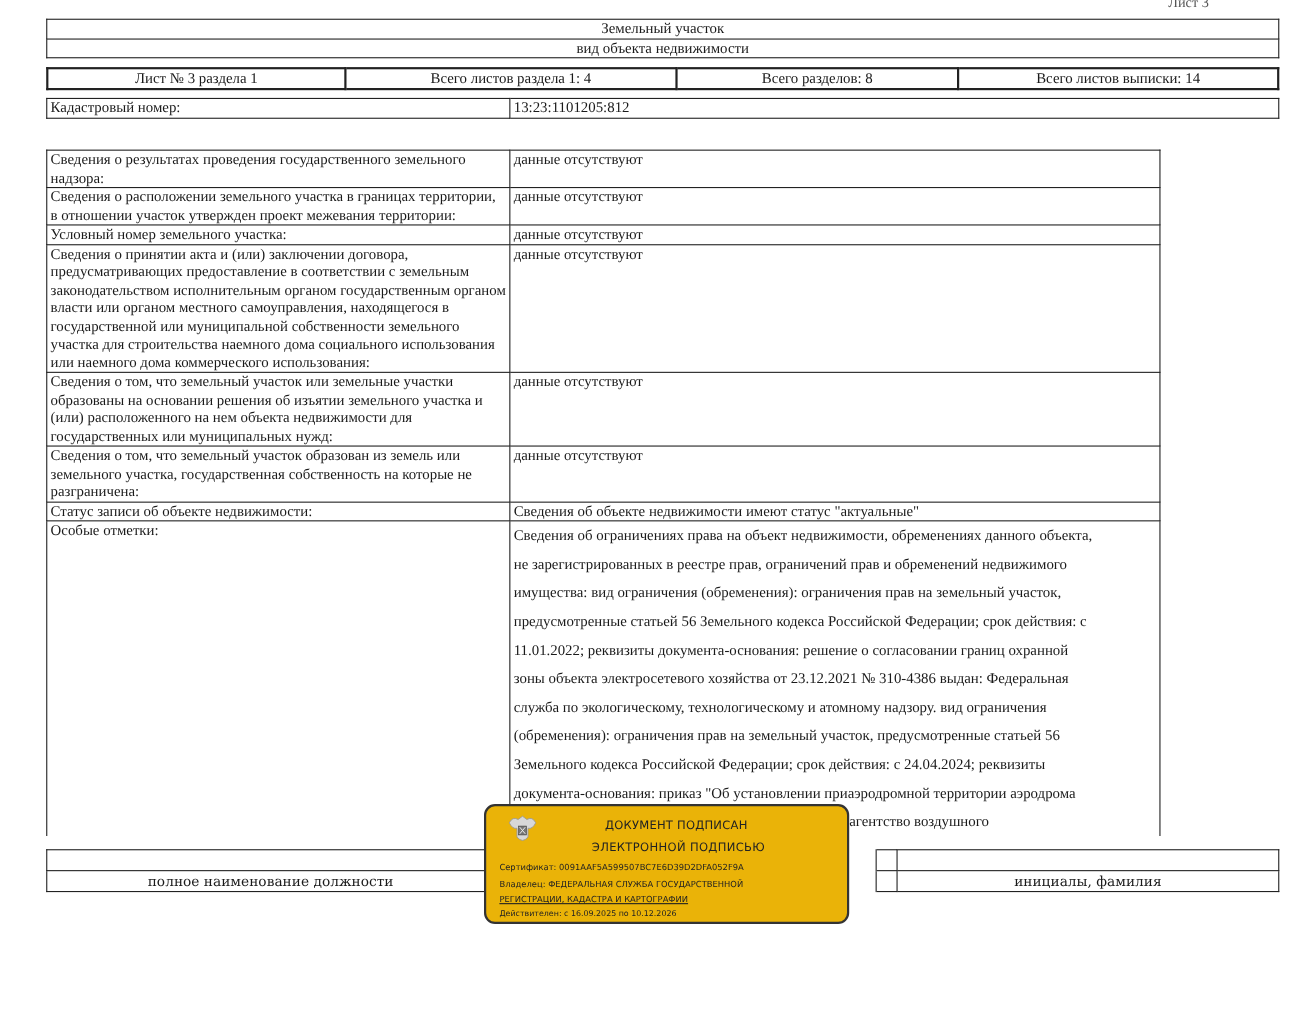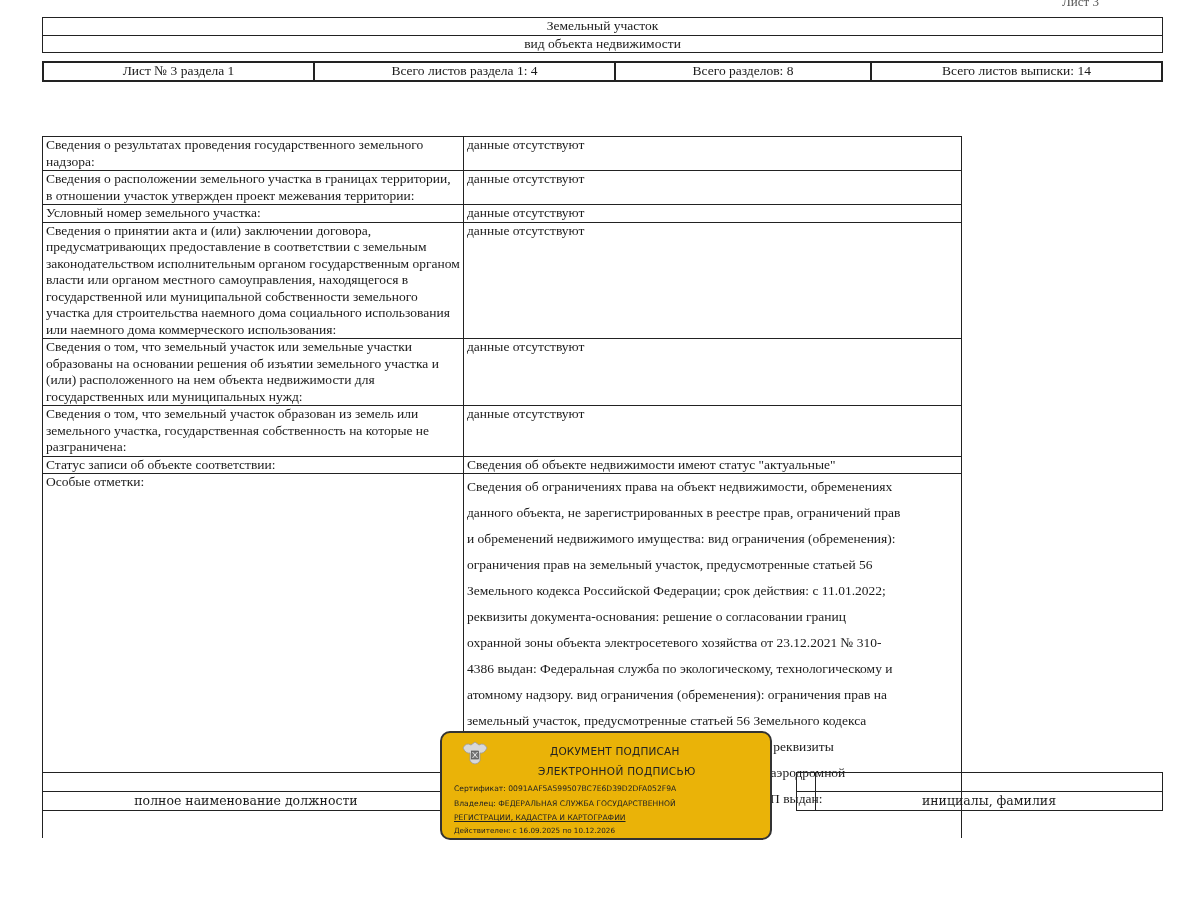--- a/index.html
+++ b/index.html
@@ -16,21 +16,21 @@
     td {
       border: 1.5px solid #222; padding: 0 3px;
       font-size: 13.5px; line-height: 16.5px; vertical-align: top;
     }
     #tbl-title { top: 17px; left: 42px; width: 1121px; }
     #tbl-title td { height: 16px; text-align: center; }
     #tbl-sheets { top: 61px; left: 42px; width: 1121px; }
     #tbl-sheets td { height: 17px; text-align: center; border-width: 2px; }
     #tbl-id { top: 89px; left: 42px; width: 1121px; }
     #tbl-id td { height: 16px; }
-    #tbl-main { top: 136px; left: 42px; width: 920px; }
+    #tbl-main { top: 136px; left: 42px; width: 1013px; }
     #tbl-main td.label { width: 414px; }
     #tbl-main td.value { }
     #tbl-main td.notes { line-height: 26px; padding-right: 60px; }
     #tbl-main tr:last-child td { border-bottom: none; height: 190px; }
 
     #tbl-footer { top: 772px; left: 42px; width: 1121px; }
     #tbl-footer td { height: 18px; font-family: "DejaVu Serif", serif; font-size: 12.5px; text-align: center; vertical-align: middle; }
     #tbl-footer .gap { width: 340px; border-top: none; border-bottom: none; }
     #tbl-footer .small { width: 12px; }
 
@@ -72,20 +72,24 @@
     <td style="width:263px">Лист № 3 раздела 1</td>
     <td style="width:293px">Всего листов раздела 1: 4</td>
     <td style="width:248px">Всего разделов: 8</td>
     <td>Всего листов выписки: 14</td>
   </tr>
 </tbody>
   </table>
 
 <table id="tbl-id">
   <tbody>
+  <tr>
+    <td style="width:414px">Кадастровый номер:</td>
+    <td>13:23:1101205:812</td>
+  </tr>
 </tbody>
   </table>
 
 <table id="tbl-main">
   <tbody>
       <tr>
     <td class="label">Сведения о результатах проведения государственного земельного надзора:</td>
     <td class="value">данные отсутствуют</td>
   </tr>
   <tr>
@@ -102,21 +106,21 @@
   </tr>
   <tr>
     <td class="label">Сведения о том, что земельный участок или земельные участки образованы на основании решения об изъятии земельного участка и (или) расположенного на нем объекта недвижимости для государственных или муниципальных нужд:</td>
     <td class="value">данные отсутствуют</td>
   </tr>
   <tr>
     <td class="label">Сведения о том, что земельный участок образован из земель или земельного участка, государственная собственность на которые не разграничена:</td>
     <td class="value">данные отсутствуют</td>
   </tr>
   <tr>
-    <td class="label">Статус записи об объекте соответствии:</td>
+    <td class="label">Статус записи об объекте недвижимости:</td>
     <td class="value">Сведения об объекте недвижимости имеют статус "актуальные"</td>
   </tr>
   <tr>
     <td class="label">Особые отметки:</td>
     <td class="value notes">Сведения об ограничениях права на объект недвижимости, обременениях данного объекта, не зарегистрированных в реестре прав, ограничений прав и обременений недвижимого имущества: вид ограничения (обременения): ограничения прав на земельный участок, предусмотренные статьей 56 Земельного кодекса Российской Федерации; срок действия: с 11.01.2022; реквизиты документа-основания: решение о согласовании границ охранной зоны объекта электросетевого хозяйства от 23.12.2021 № 310-4386 выдан: Федеральная служба по экологическому, технологическому и атомному надзору. вид ограничения (обременения): ограничения прав на земельный участок, предусмотренные статьей 56 Земельного кодекса Российской Федерации; срок действия: с 24.04.2024; реквизиты документа-основания: приказ "Об установлении приаэродромной территории аэродрома Саранск" от 04.02.2020 № 97-П выдан: Федеральное агентство воздушного</td>
   </tr>
 </tbody>
   </table>
 
 <table id="tbl-footer">

